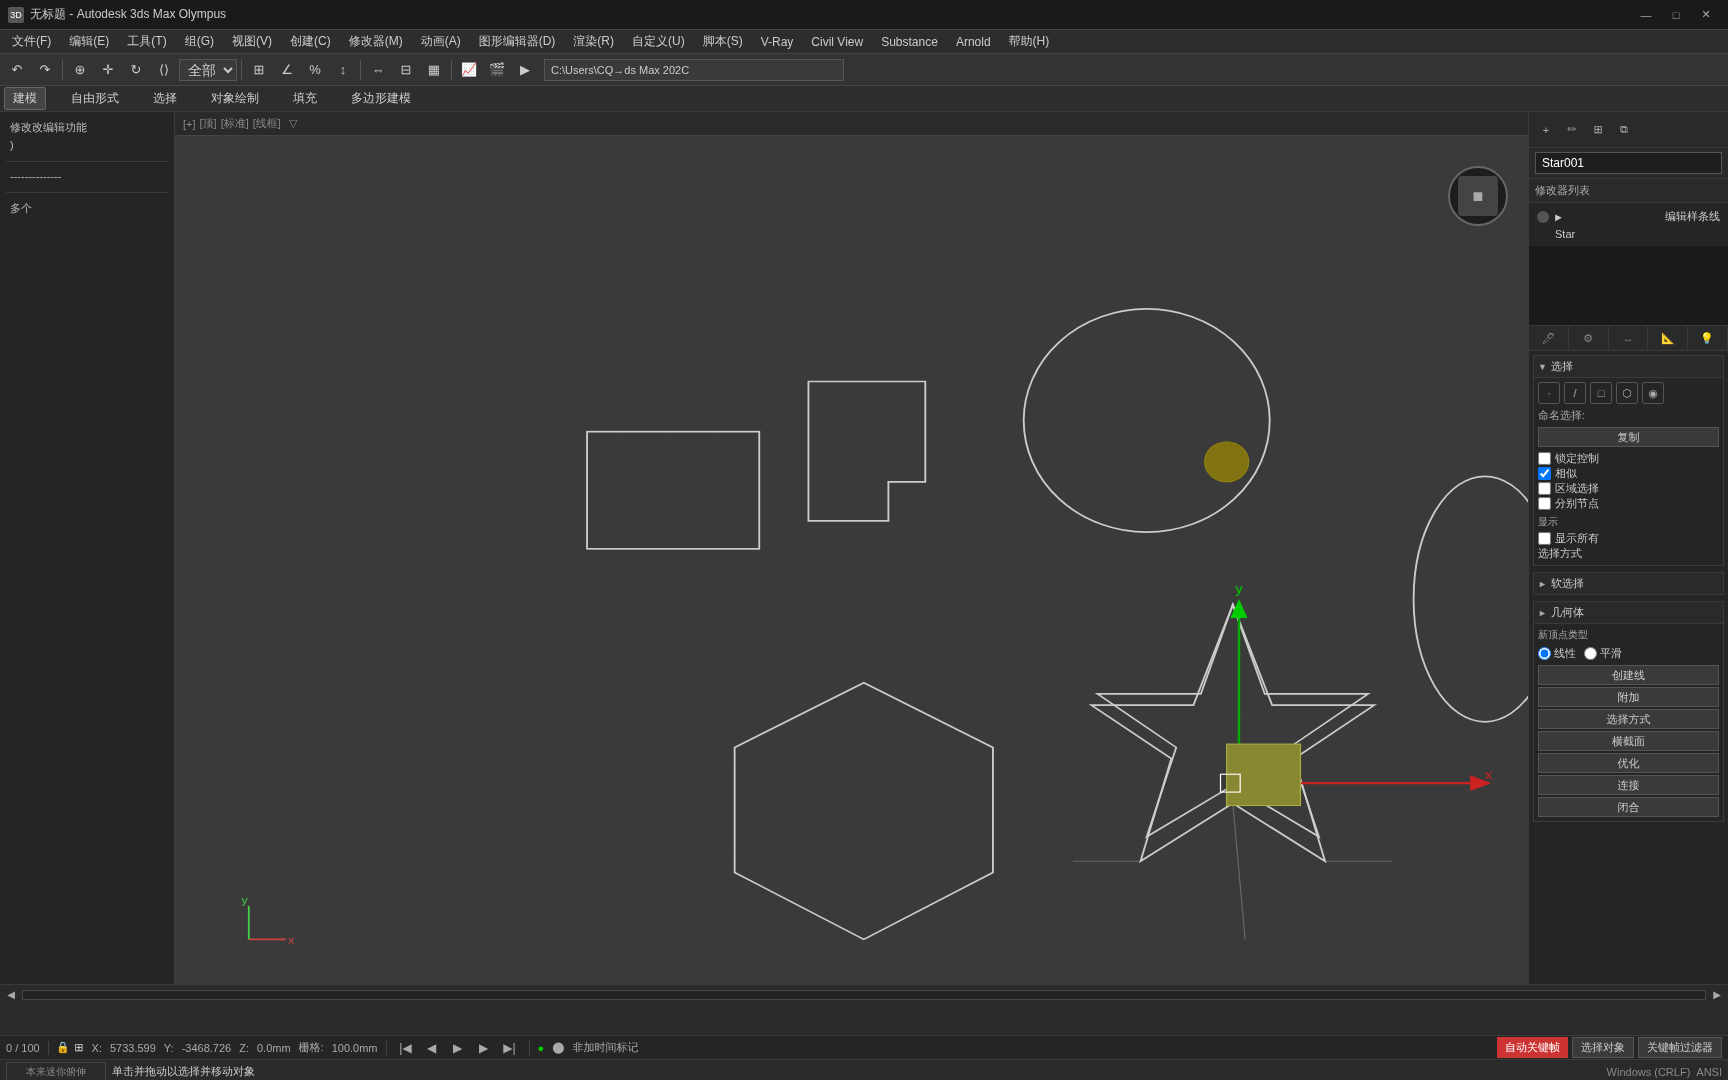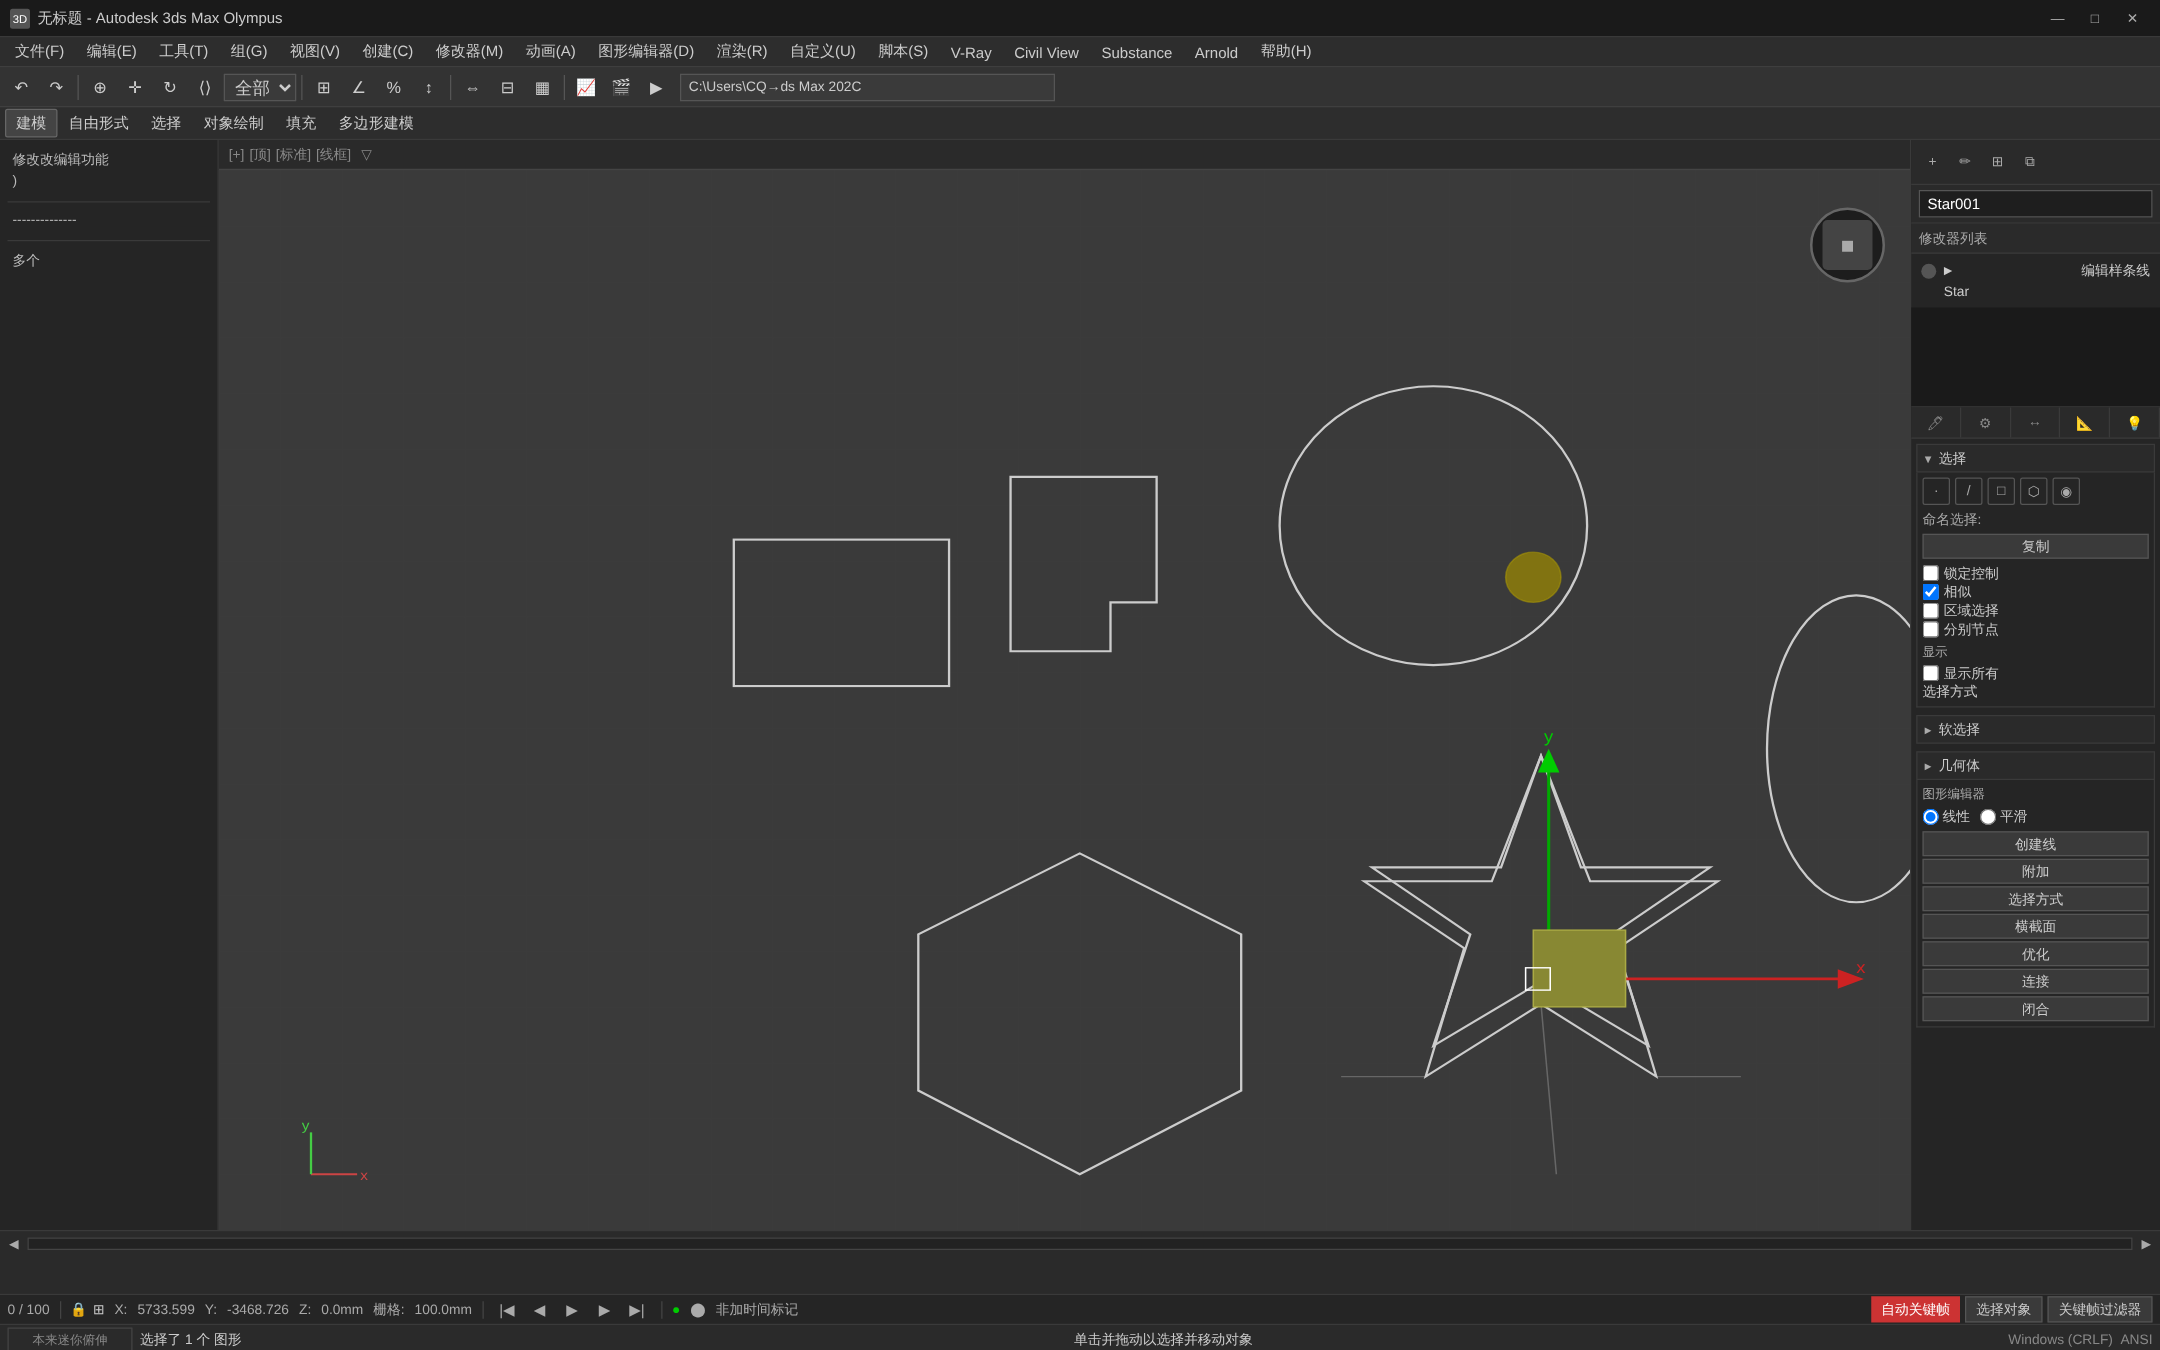--- a/index.html
+++ b/index.html
@@ -29,21 +29,21 @@
       padding: 0 4px; gap: 2px; border-bottom: 1px solid #444;
     }
     .tb-btn { width: 26px; height: 24px; display: flex; align-items: center; justify-content: center; cursor: pointer; color: #ccc; font-size: 13px; border: 1px solid transparent; border-radius: 2px; }
     .tb-sep { width: 1px; height: 20px; background: #555; margin: 0 2px; }
     .tb-dropdown { height: 22px; background: #3a3a3a; border: 1px solid #555; color: #ccc; font-size: 14px; padding: 0 4px; cursor: pointer; }
     .path-bar { background: #3a3a3a; border: 1px solid #555; color: #ccc; font-size: 11px; padding: 0 6px; height: 22px; display: flex; align-items: center; margin-left: 4px; flex: 1; max-width: 300px; }
 
     
     #sub-toolbar {
       height: 26px; background: #2d2d2d; display: flex; align-items: center;
-      padding: 0 4px; gap: 0; border-bottom: 1px solid #3a3a3a;
+      padding: 0 4px; gap: 16px; border-bottom: 1px solid #3a3a3a;
     }
     .sub-tb-btn { padding: 2px 8px; cursor: pointer; color: #ccc; font-size: 12px; border: 1px solid transparent; border-radius: 2px; }
     .sub-tb-btn.active { background: #444; border-color: #666; }
 
     
     #main-layout { display: flex; height: calc(1080px - 30px - 24px - 32px - 26px - 24px - 48px); }
 
     
     #left-panel { width: 175px; background: #252525; border-right: 1px solid #3a3a3a; padding: 6px; }
     .left-section { margin-bottom: 8px; }
@@ -375,21 +375,21 @@
           <span>软选择</span>
         </div>
       </div>
 
       <div class="rp-section">
         <div class="rp-section-header">
           <span class="rp-arrow">►</span>
           <span>几何体</span>
         </div>
         <div class="rp-section-body">
-          <div style="font-size:10px; color:#aaa; margin-bottom:4px;">图形编辑器</div>
+          <div style="font-size:10px; color:#aaa; margin-bottom:4px;">新顶点类型</div>
           <div class="rp-radio-group">
             <label class="rp-radio">
               <input type="radio" name="vtx" checked="" style=""> 
                 <span>线性</span>
             </label>
             <label class="rp-radio">
               <input type="radio" name="vtx" style=""> 
                 <span>平滑</span>
             </label>
           </div>
@@ -449,21 +449,20 @@
   <span class="status-item">非加时间标记</span>
   <div style="margin-left:auto; display:flex; gap:4px;">
     <button style="background:#cc3333;border:none;color:#fff;padding:2px 8px;cursor:pointer;font-size:11px;">自动关键帧</button>
     <button style="background:#3a3a3a;border:1px solid #555;color:#ccc;padding:2px 8px;cursor:pointer;font-size:11px;">选择对象</button>
     <button style="background:#3a3a3a;border:1px solid #555;color:#ccc;padding:2px 8px;cursor:pointer;font-size:11px;">关键帧过滤器</button>
   </div>
 </div>
 
 <div id="bottom-bar">
   <div style="width:100px; height:20px; background:#2a2a2a; border:1px solid #444; font-size:10px; display:flex; align-items:center; justify-content:center; color:#888;">本来迷你俯伸</div>
-  <span class="bottom-msg">选择了 1 个 图形</span>
   <span class="bottom-msg">单击并拖动以选择并移动对象</span>
   <span class="bottom-status">Windows (CRLF)</span>
   <span class="bottom-status">ANSI</span>
 </div>
 
 <div id="taskbar">
   <div class="taskbar-app">
     <div class="taskbar-app-icon" style="background:#0078d4;">🪟</div>
   </div>
   <div class="taskbar-app">

